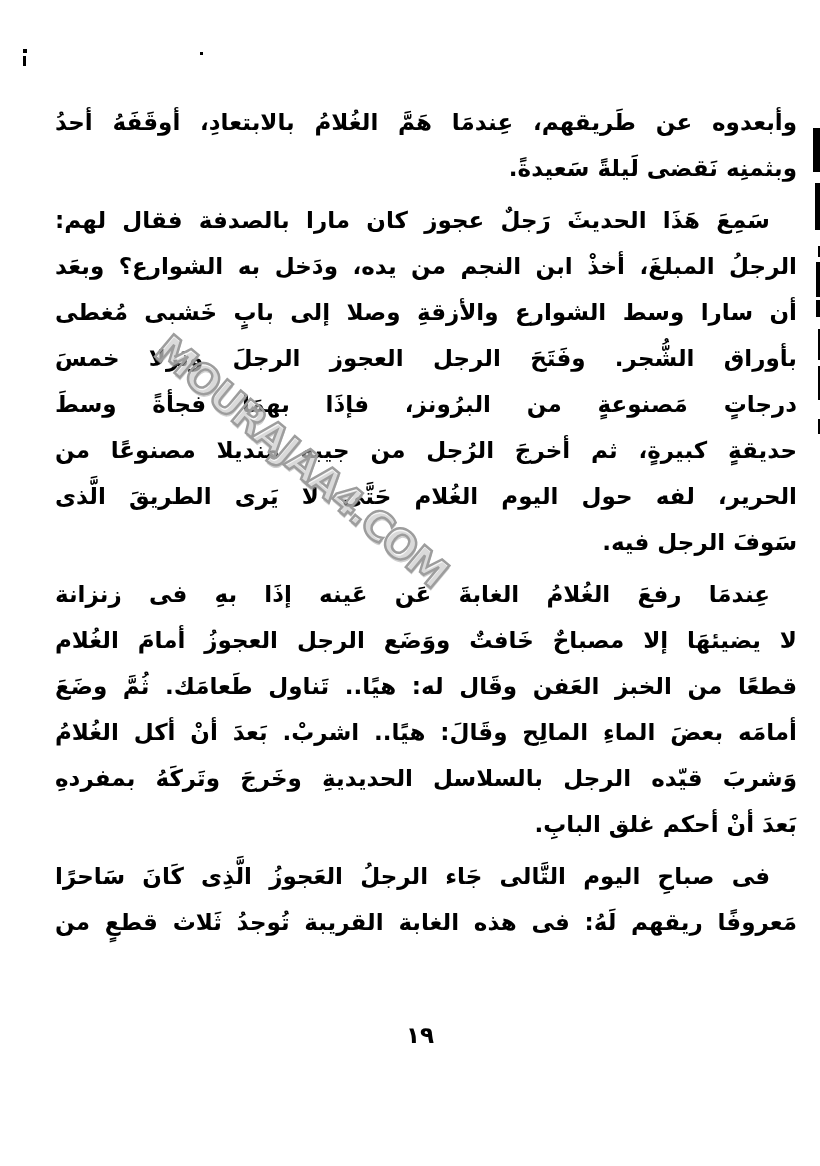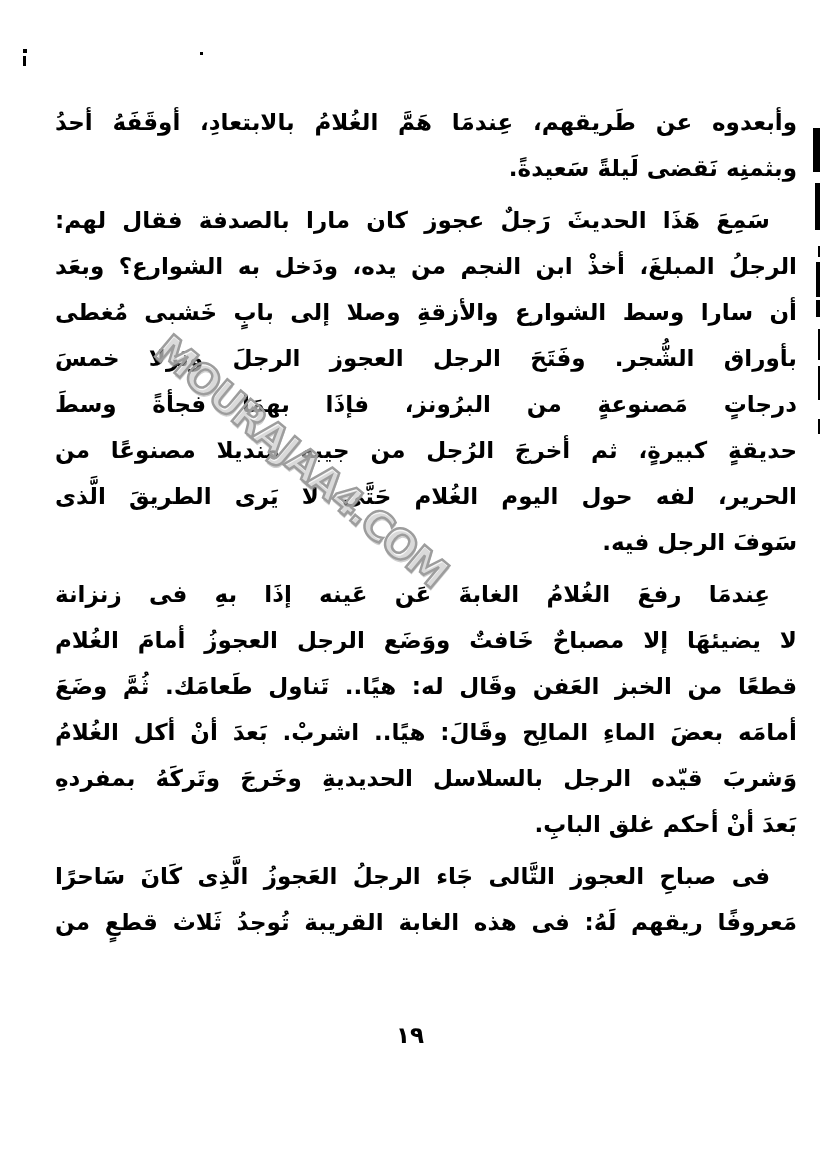--- a/index.html
+++ b/index.html
@@ -62,21 +62,21 @@
     white-space: nowrap;
     pointer-events: none;
   }
 
   
   .page-number {
     position: absolute;
     top: 1022px;
     left: 396px;
     width: 48px;
-    text-align: left;
+    text-align: center;
     font-size: 23px;
     font-weight: bold;
     color: #000;
     z-index: 2;
   }
 
   
   .edge-mark {
     position: absolute;
     right: 0;
@@ -132,21 +132,21 @@
       </div>
       <div class="paragraph">
         <div class="line indent">عِندمَا رفعَ الغُلامُ الغابةَ عَن عَينه إذَا بهِ فى زنزانة</div>
         <div class="line">لا يضيئهَا إلا مصباحٌ خَافتٌ ووَضَع الرجل العجوزُ أمامَ الغُلام</div>
         <div class="line">قطعًا من الخبز العَفن وقَال له: هيًا.. تَناول طَعامَك. ثُمَّ وضَعَ</div>
         <div class="line">أمامَه بعضَ الماءِ المالِح وقَالَ: هيًا.. اشربْ. بَعدَ أنْ أكل الغُلامُ</div>
         <div class="line">وَشربَ قيّده الرجل بالسلاسل الحديديةِ وخَرجَ وتَركَهُ بمفردهِ</div>
         <div class="line right">بَعدَ أنْ أحكم غلق البابِ.</div>
       </div>
       <div class="paragraph">
-        <div class="line indent">فى صباحِ العجوز التَّالى جَاء الرجلُ العَجوزُ الَّذِى كَانَ سَاحرًا</div>
+        <div class="line indent">فى صباحِ اليوم التَّالى جَاء الرجلُ العَجوزُ الَّذِى كَانَ سَاحرًا</div>
         <div class="line">مَعروفًا ريقهم لَهُ: فى هذه الغابة القريبة تُوجدُ ثَلاث قطعٍ من</div>
       </div>
     </div>
 
   <div class="watermark">MOURAJAA4.COM</div>
 
   <div class="page-number">١٩</div>
 
 </div>
 

